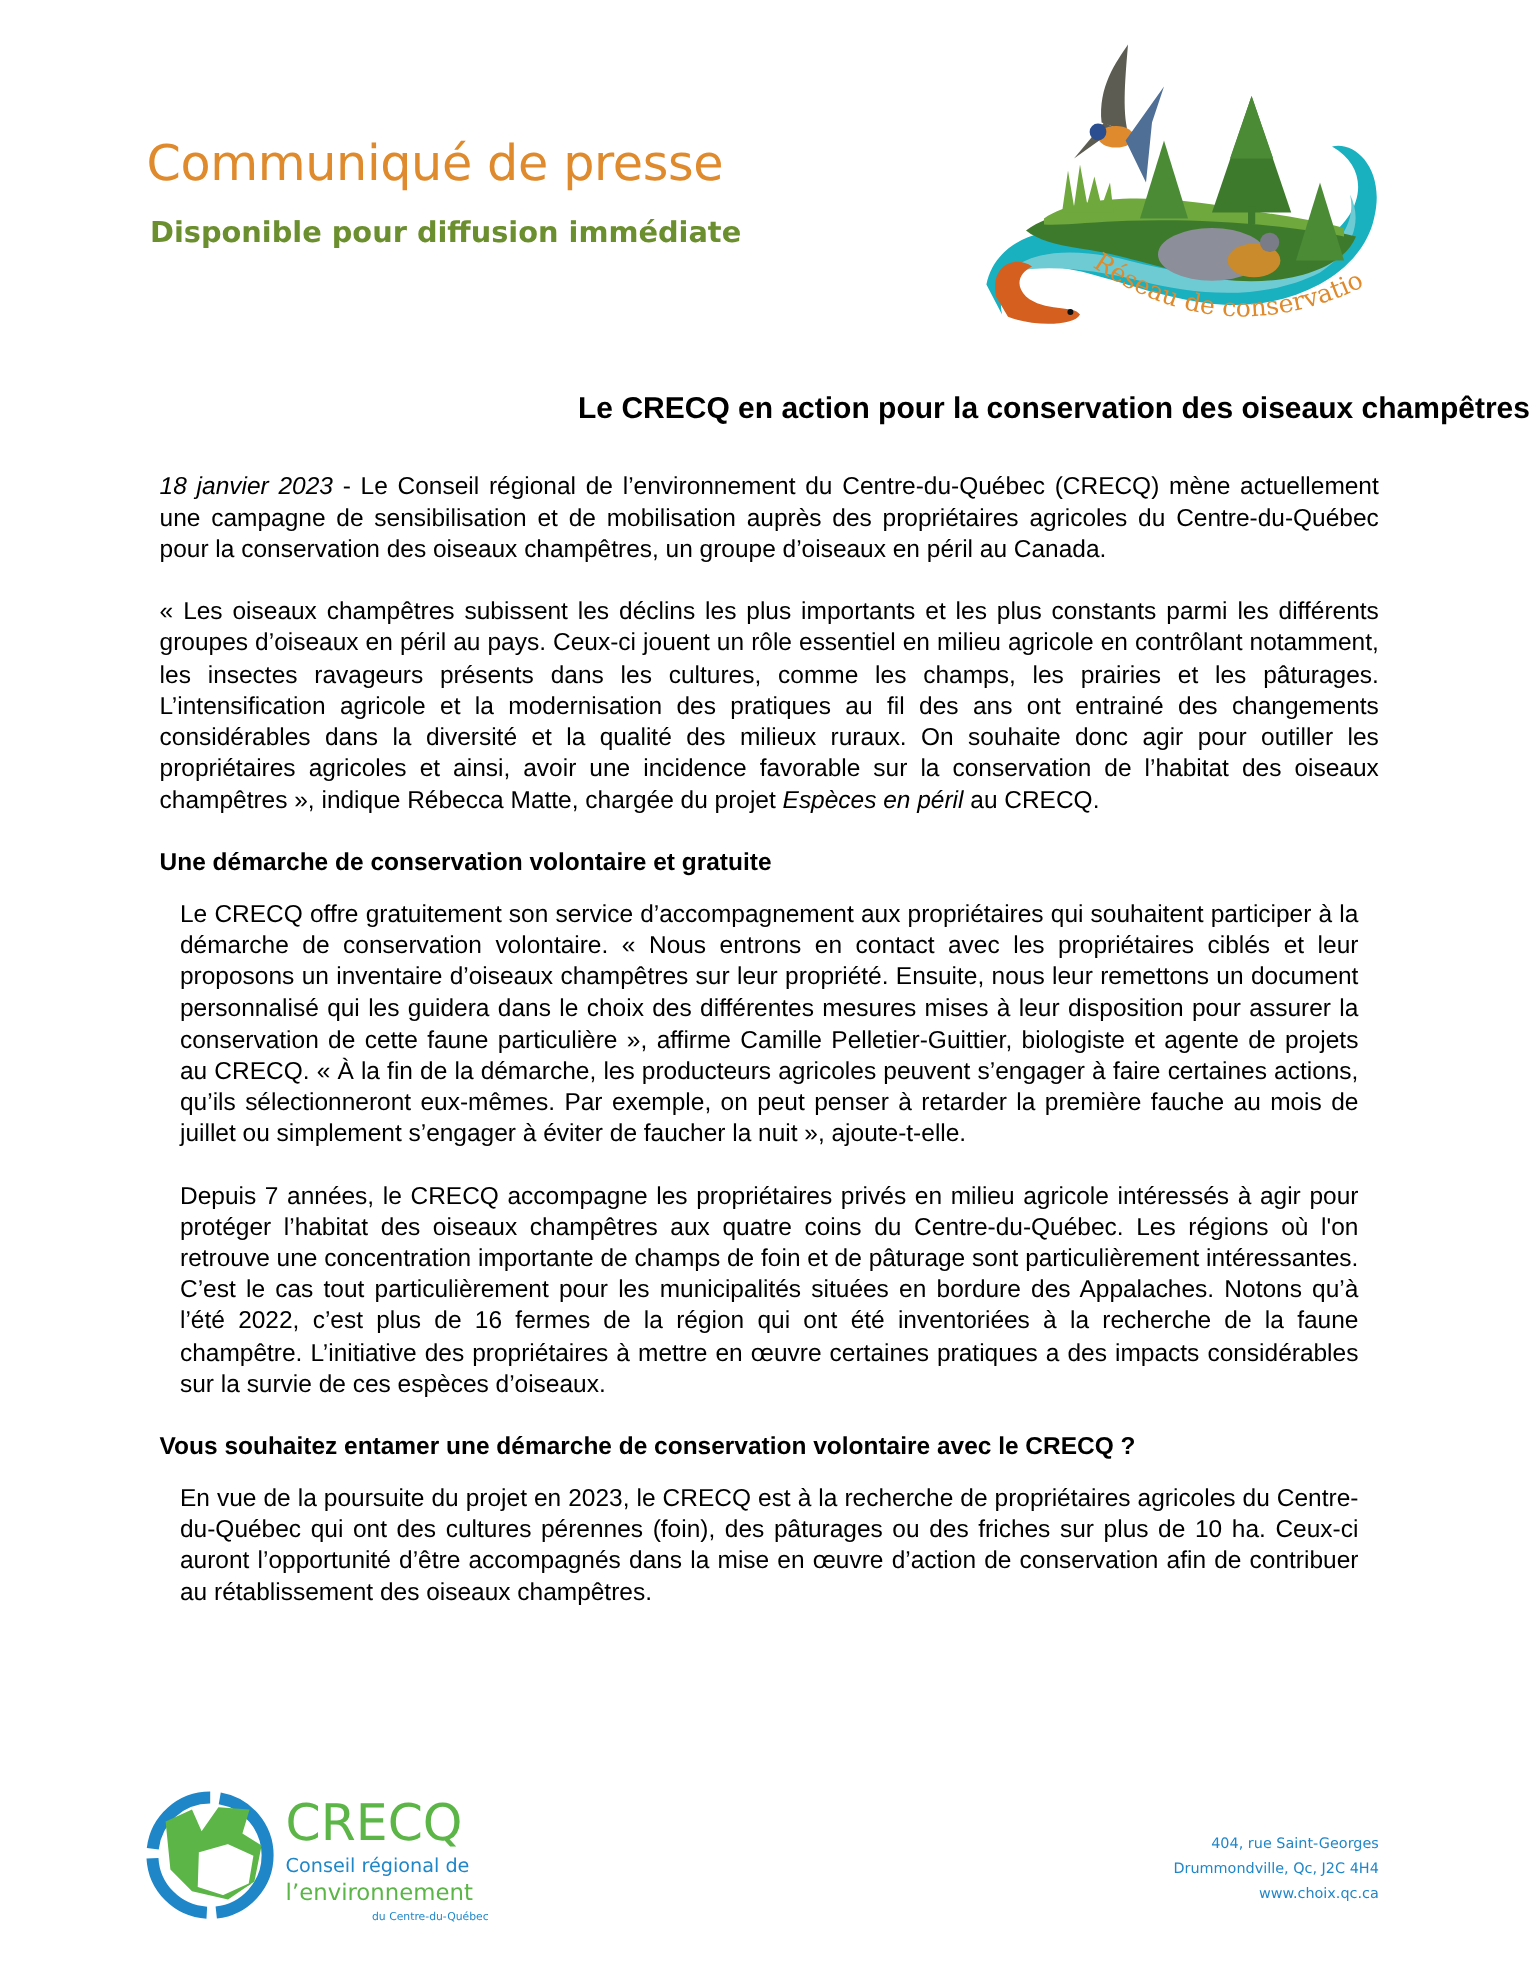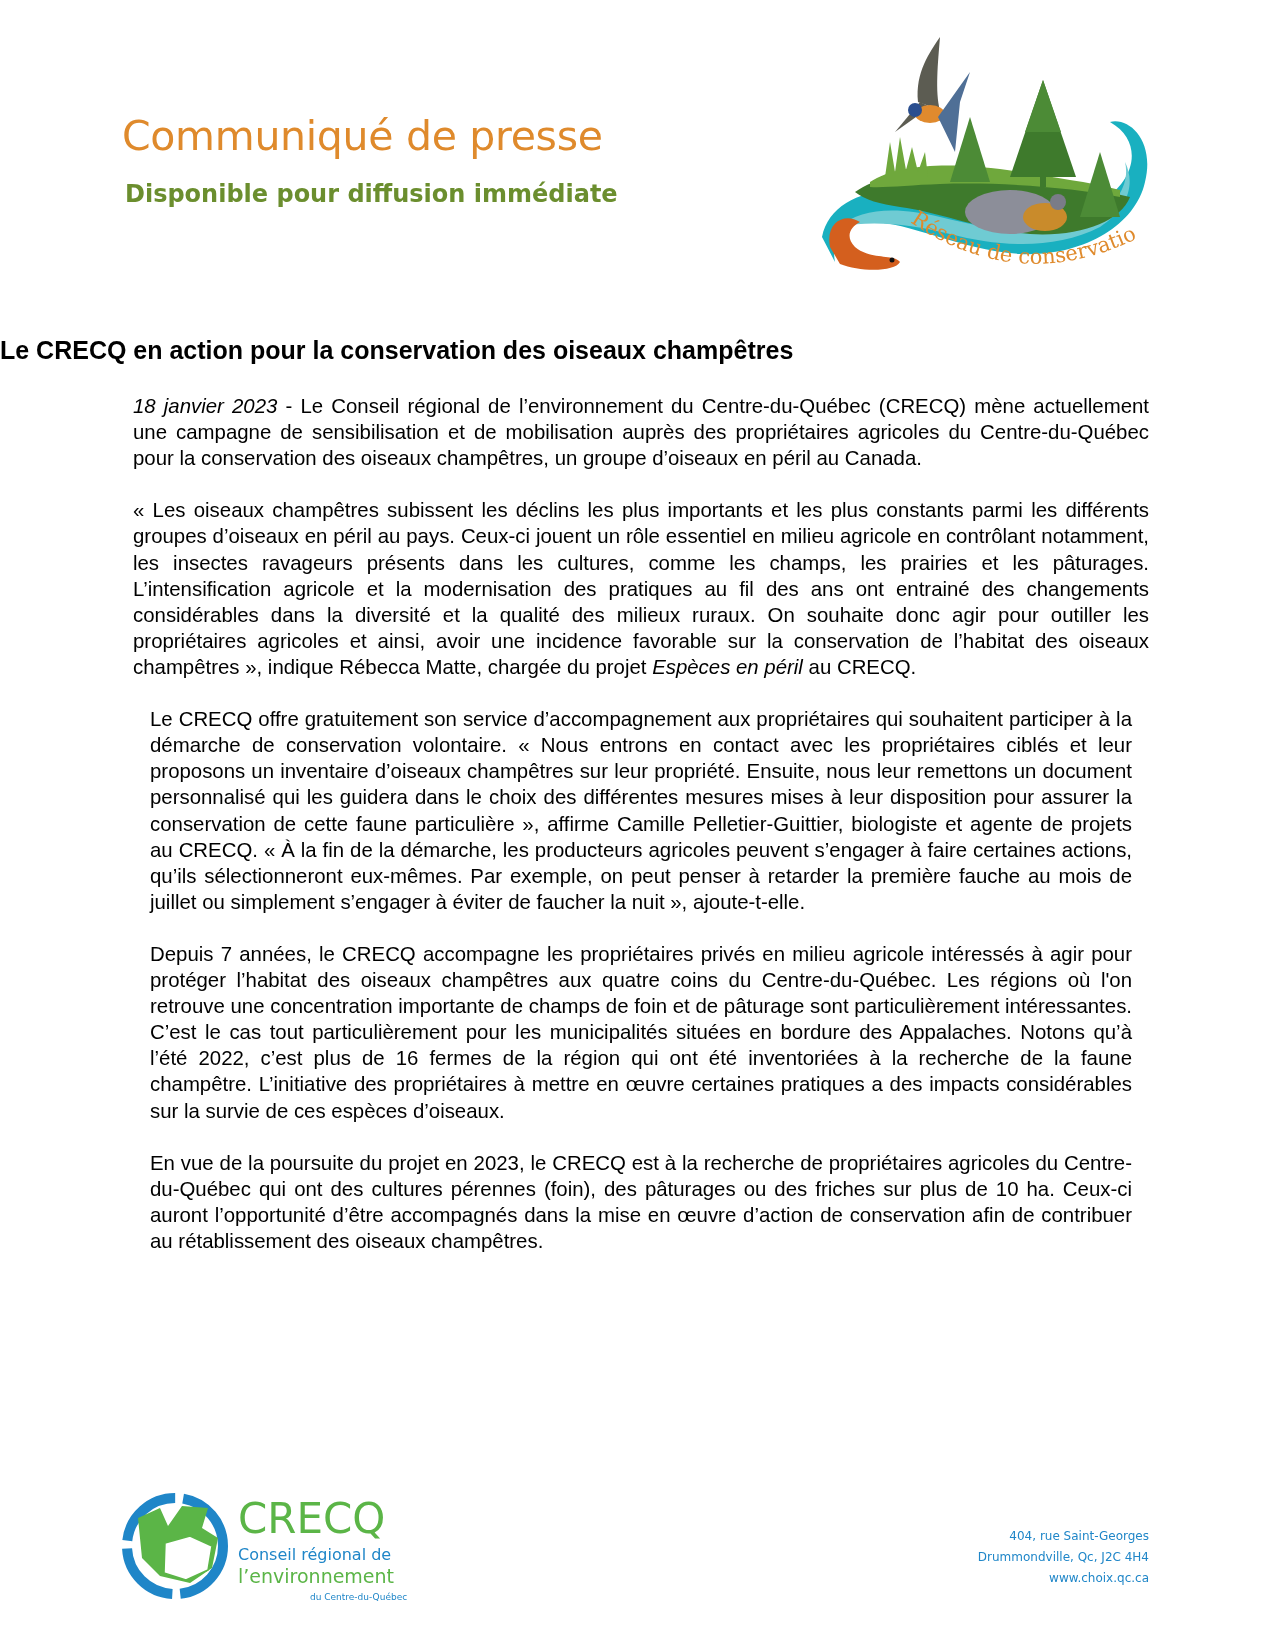--- a/index.html
+++ b/index.html
@@ -4,21 +4,21 @@
 <style>
   html, body { margin: 0; padding: 0; background: #ffffff; }
   body { width: 1275px; height: 1650px; position: relative; overflow: hidden; font-family: "Liberation Sans", sans-serif; color: #000; }
   .abs { position: absolute; }
 
   .press-title { left: 122px; top: 112px; font-family: "DejaVu Sans", sans-serif; font-weight: normal; font-size: 41px; letter-spacing: -0.3px; white-space: nowrap; }
   .press-sub { left: 125px; top: 180px; font-family: "DejaVu Sans", sans-serif; font-weight: bold; font-size: 24px; white-space: nowrap; }
 
   .header-logo { left: 800px; top: 22px; width: 350px; height: 285px; }
 
-  .headline { left: 0; width: 1275px; top: 336px; text-align: left; font-weight: bold; font-size: 25px; white-space: nowrap; }
+  .headline { left: 0; width: 1275px; top: 326px; text-align: right; font-weight: bold; font-size: 25px; white-space: nowrap; }
 
   .body { left: 133px; top: 393px; width: 1016px; font-size: 20.4px; line-height: 26.1px; }
   .body p { margin: 0 0 26.1px 0; text-align: justify; }
   .body p.last { text-align-last: left; }
   .body h3 { margin: 0; font-size: 20.4px; font-weight: bold; line-height: 26.1px; }
   .body .sec { margin-bottom: 26.1px; }
   .body .sec p { margin: 17px; }
 
   .footer-logo { left: 120px; top: 1488px; width: 290px; height: 120px; }
   .address { right: 126px; top: 1526px; text-align: right; font-family: "DejaVu Sans", sans-serif; font-size: 12px; line-height: 21px; }
@@ -79,28 +79,30 @@
 </div>
 
 <div class="abs headline">Le CRECQ en action pour la conservation des oiseaux champêtres</div>
 
 <div class="abs body">
   <p><em>18 janvier 2023</em><span> - Le Conseil régional de l’environnement du Centre-du-Québec (CRECQ) mène actuellement une campagne de sensibilisation et de mobilisation auprès des propriétaires agricoles du Centre-du-Québec pour la conservation des oiseaux champêtres, un groupe d’oiseaux en péril au Canada.</span></p>
 
   <p class="last"><span>« Les oiseaux champêtres subissent les déclins les plus importants et les plus constants parmi les différents groupes d’oiseaux en péril au pays. Ceux-ci jouent un rôle essentiel en milieu agricole en contrôlant notamment, les insectes ravageurs présents dans les cultures, comme les champs, les prairies et les pâturages. L’intensification agricole et la modernisation des pratiques au fil des ans ont entrainé des changements considérables dans la diversité et la qualité des milieux ruraux. On souhaite donc agir pour outiller les propriétaires agricoles et ainsi, avoir une incidence favorable sur la conservation de l’habitat des oiseaux champêtres », indique Rébecca Matte, chargée du projet </span><em>Espèces en péril</em><span> au CRECQ.</span></p>
 
   <div class="sec">
+    <h3>Une démarche de conservation volontaire et gratuite</h3>
     <p class="last">Le CRECQ offre gratuitement son service d’accompagnement aux propriétaires qui souhaitent participer à la démarche de conservation volontaire. « Nous entrons en contact avec les propriétaires ciblés et leur proposons un inventaire d’oiseaux champêtres sur leur propriété. Ensuite, nous leur remettons un document personnalisé qui les guidera dans le choix des différentes mesures mises à leur disposition pour assurer la conservation de cette faune particulière », affirme Camille Pelletier-Guittier, biologiste et agente de projets au CRECQ. « À la fin de la démarche, les producteurs agricoles peuvent s’engager à faire certaines actions, qu’ils sélectionneront eux-mêmes. Par exemple, on peut penser à retarder la première fauche au mois de juillet ou simplement s’engager à éviter de faucher la nuit », ajoute-t-elle.</p>
   </div>
 
   <div class="sec">
     <p class="last">Depuis 7 années, le CRECQ accompagne les propriétaires privés en milieu agricole intéressés à agir pour protéger l’habitat des oiseaux champêtres aux quatre coins du Centre-du-Québec. Les régions où l'on retrouve une concentration importante de champs de foin et de pâturage sont particulièrement intéressantes. C’est le cas tout particulièrement pour les municipalités situées en bordure des Appalaches. Notons qu’à l’été 2022, c’est plus de 16 fermes de la région qui ont été inventoriées à la recherche de la faune champêtre. L’initiative des propriétaires à mettre en œuvre certaines pratiques a des impacts considérables sur la survie de ces espèces d’oiseaux.</p>
   </div>
 
   <div class="sec">
+    <h3>Vous souhaitez entamer une démarche de conservation volontaire avec le CRECQ ?</h3>
     <p class="last">En vue de la poursuite du projet en 2023, le CRECQ est à la recherche de propriétaires agricoles du Centre-du-Québec qui ont des cultures pérennes (foin), des pâturages ou des friches sur plus de 10 ha. Ceux-ci auront l’opportunité d’être accompagnés dans la mise en œuvre d’action de conservation afin de contribuer au rétablissement des oiseaux champêtres.</p>
   </div>
 </div>
 
 <div class="abs footer-logo">
   <svg width="290" height="120" viewBox="0 0 290 120">
     <g>
       <circle cx="55" cy="58" r="48" fill="none" stroke="#1F86C8" stroke-width="10" stroke-dasharray="70 8"></circle>
     </g>
     <g>

